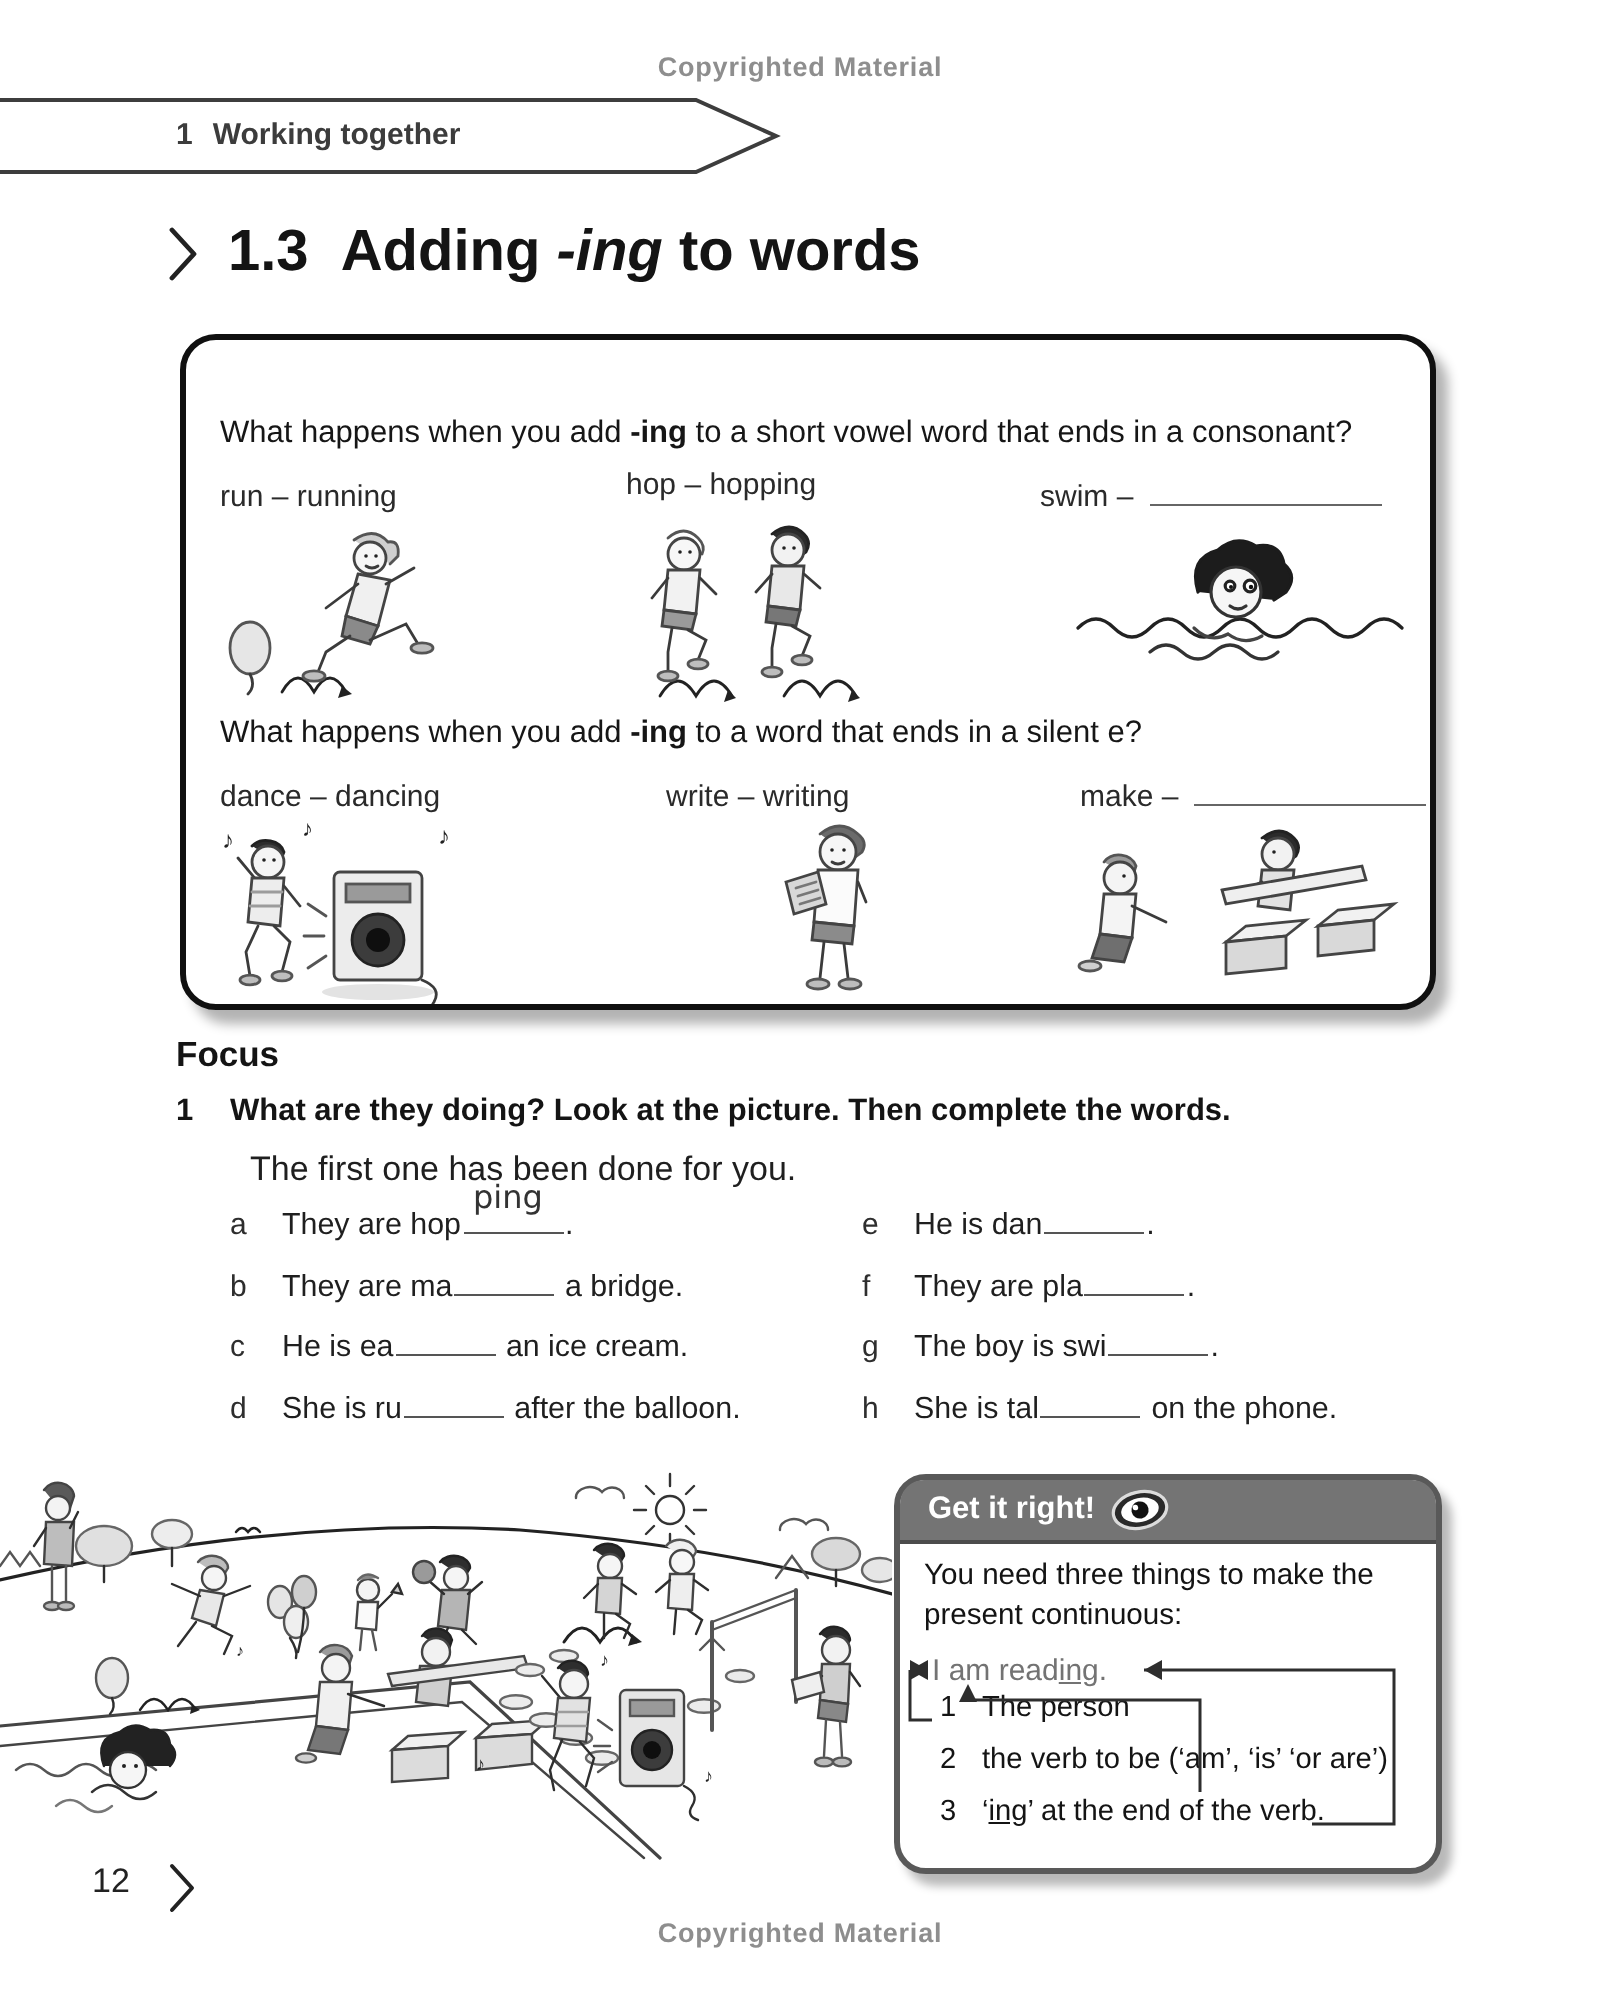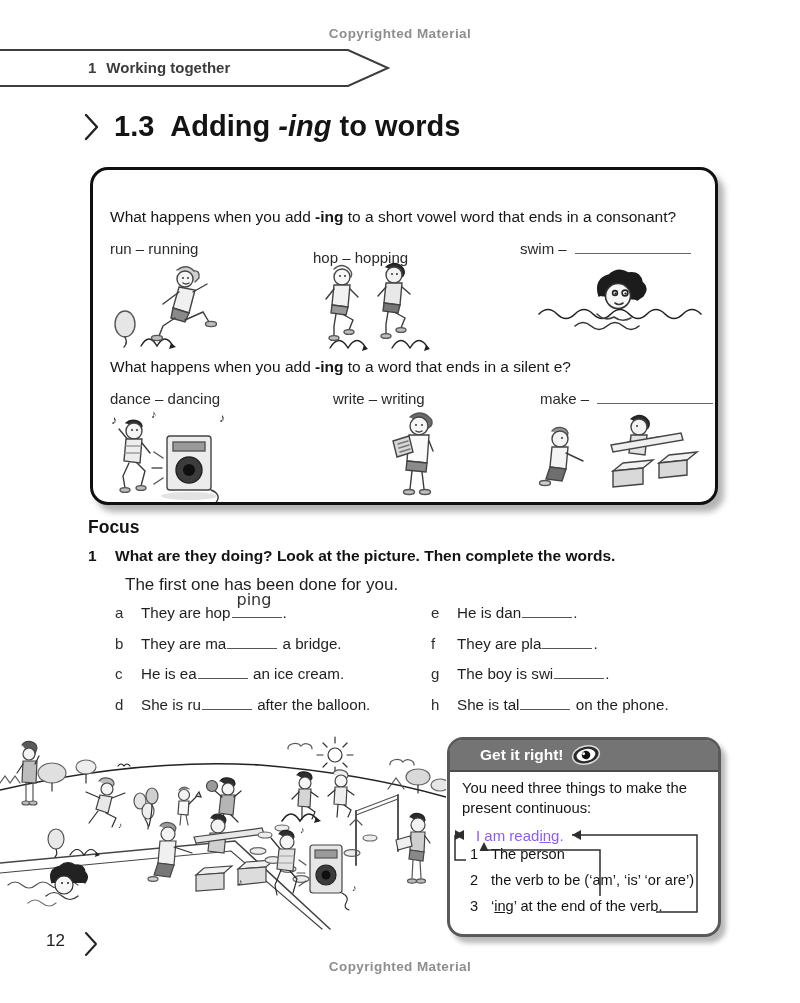--- a/index.html
+++ b/index.html
@@ -41,24 +41,24 @@
   .ex-item .letter{width:26px;color:#2e2e2e;font-size:15px;}
   .ex-item .txt{font-size:15.2px;white-space:nowrap;}
   .blank{display:inline-block;width:50px;border-bottom:1.5px solid #555;position:relative;height:11px;margin:0 1px;}
   .blank .answer{position:absolute;left:5px;top:-16px;font-size:16px;color:#333;font-family:"DejaVu Sans",sans-serif;}
 
   
   .scene{position:absolute;left:0;top:733px;width:446px;height:197px;}
 
   
   .gir-box{position:absolute;left:447px;top:737px;width:274px;height:200px;border:3px solid #595959;border-radius:16px;background:#fff;box-shadow:5px 6px 5px rgba(0,0,0,.28);box-sizing:border-box;}
-  .gir-header{height:30px;background:#747474;border-radius:12px 12px 0 0;color:#fff;font-weight:700;font-size:15.5px;line-height:30px;padding-left:30px;display:flex;align-items:center;gap:7px;border-bottom:2px solid #4c4c4c;}
+  .gir-header{height:30px;background:#747474;border-radius:12px 12px 0 0;color:#fff;font-weight:700;font-size:15.5px;line-height:30px;padding-left:14px;display:flex;align-items:center;gap:7px;border-bottom:2px solid #4c4c4c;}
   .gir-body{position:relative;height:162px;}
   .gir-intro{position:absolute;left:12px;top:6px;width:246px;font-size:14.8px;line-height:20px;color:#141414;}
-  .gir-example{position:absolute;left:26px;top:55px;font-size:15px;color:#8b5cf6;}
+  .gir-example{position:absolute;left:16px;top:55px;font-size:15px;color:#737373;}
   .gir-example .u, .gir-item .u{text-decoration:underline;}
   .gir-item{position:absolute;left:20px;display:flex;font-size:14.6px;color:#141414;white-space:nowrap;}
   .gir-item .n{width:21px;}
   .gir-item.i1{top:74px;} .gir-item.i2{top:100px;} .gir-item.i3{top:126px;}
   .gir-lines{position:absolute;left:0;top:0;width:268px;height:162px;pointer-events:none;}
 
   
   .page-num{position:absolute;left:46px;top:931px;font-size:17px;font-weight:400;color:#222;}
   .foot-chevron{position:absolute;left:84px;top:931px;}
 </style>
@@ -82,21 +82,21 @@
   </svg>
   <span class="sec-num">1.3</span>
   <span class="title-text"><span>Adding</span> <span class="ing">-ing</span> <span>to words</span></span>
 </div>
 
 <div class="ld-box">
 
   <div class="ld-q q1"><span>What happens when you add </span><span class="ing">-ing</span><span> to a short vowel word that ends in a consonant?</span></div>
 
   <div class="ld-word" style="left:17px;top:70px;"><span>run – running</span></div>
-  <div class="ld-word" style="left:220px;top:79px;"><span>hop – hopping</span></div>
+  <div class="ld-word" style="left:220px;top:64px;"><span>hop – hopping</span></div>
   <div class="ld-word" style="left:427px;top:70px;"><span>swim –</span><span class="ld-line"></span></div>
 
   <div class="ld-art" style="left:8px;top:90px;">
     <svg width="170" height="97" viewBox="0 0 170 97">
       <g stroke="#3b3b3b" stroke-width="1.4" fill="none" stroke-linecap="round">
         <ellipse cx="24" cy="64" rx="10" ry="13" fill="#e6e6e6" stroke="#555"></ellipse>
         <path d="M24,77 q3,6 -1,10"></path>
         <path d="M40,86 q8,-14 16,0 q8,-14 16,0" stroke="#222"></path>
         <path d="M70,83 l5,4 l-7,2" fill="#222" stroke="none"></path>
         <path d="M76,10 q10,-7 17,1 q6,-1 5,7 l-4,4" fill="#cfcfcf" stroke="#555"></path>

